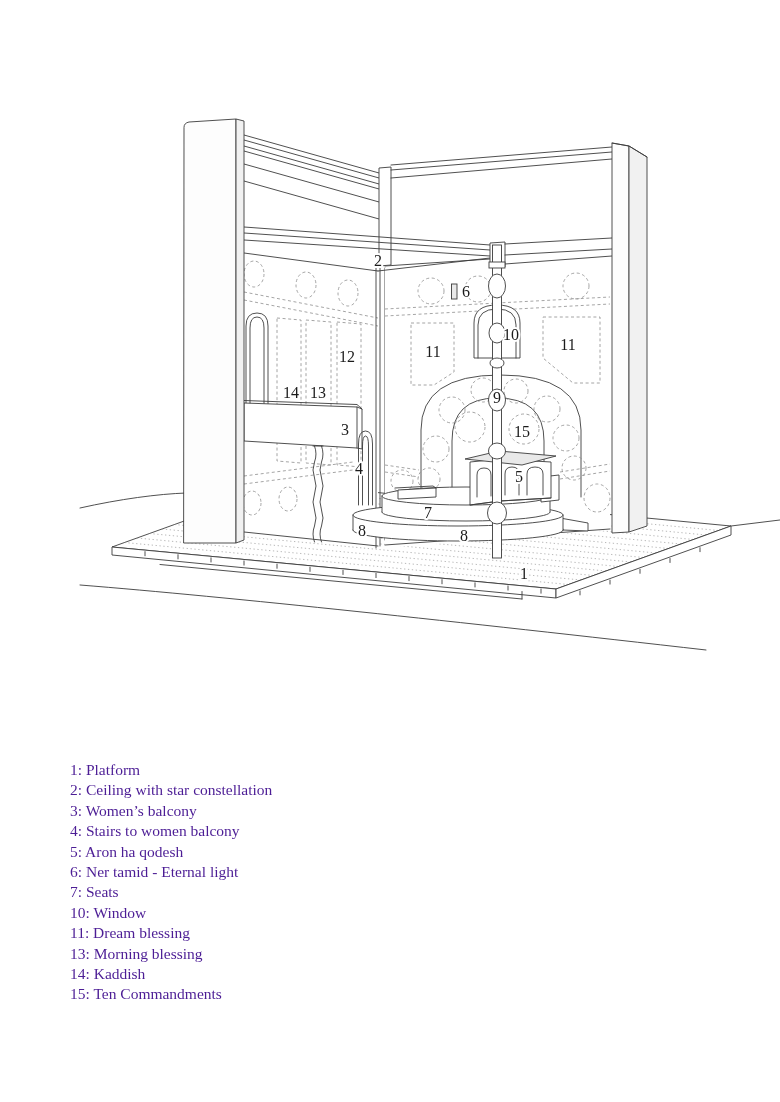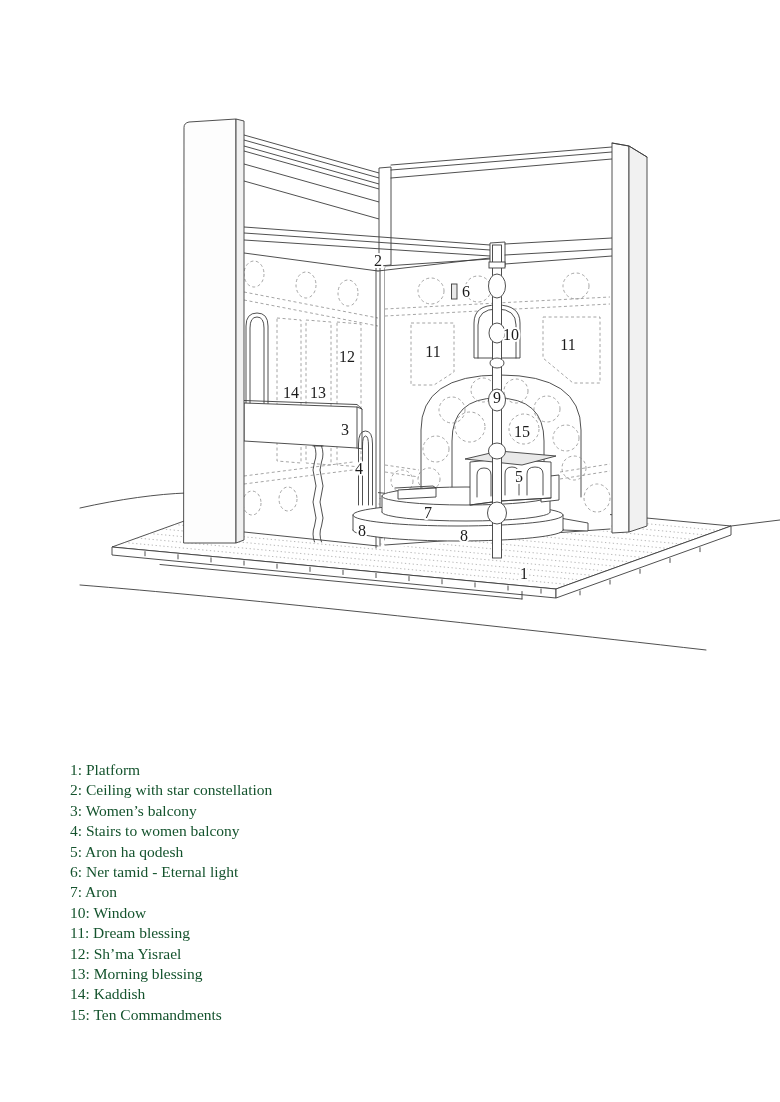--- a/index.html
+++ b/index.html
@@ -8,21 +8,21 @@
   .drawing{position:absolute;left:0;top:0;}
   
   .s  {stroke:#3c3c3c;stroke-width:.9;fill:none;stroke-linecap:round;}
   .sf {stroke:#3c3c3c;stroke-width:.9;fill:#ffffff;}
   .sg {stroke:#3c3c3c;stroke-width:.9;fill:#f1f1f1;}
   .sc {stroke:#3c3c3c;stroke-width:.9;fill:#e9e9e9;}
   .d  {stroke:#8e8e8e;stroke-width:.8;fill:none;stroke-dasharray:3,2.6;}
   .dot{stroke:#9a9a9a;stroke-width:.7;fill:none;stroke-dasharray:1.3,2.6;}
   .lbl{font-family:"Liberation Serif","DejaVu Serif",serif;font-size:16px;fill:#1b1b1b;
        text-anchor:middle;paint-order:stroke;stroke:#ffffff;stroke-width:4px;stroke-linejoin:round;}
-  .legend{position:absolute;left:70px;top:760px;font-size:15.5px;line-height:20.4px;color:#14532d;}
+  .legend{position:absolute;left:70px;top:760px;font-size:15.5px;line-height:20.4px;color:#4c1d95;}
   .legend div{white-space:nowrap;}
 </style>
 </head>
 <body>
 
 <div class="page">
 
   <svg class="drawing" width="780" height="680" viewBox="0 0 780 680">
 
     <g>
@@ -223,21 +223,20 @@
     </g>
   </svg>
 
   <div class="legend">
     <div>1: Platform</div>
     <div>2: Ceiling with star constellation</div>
     <div>3: Women’s balcony</div>
     <div>4: Stairs to women balcony</div>
     <div>5: Aron ha qodesh</div>
     <div>6: Ner tamid - Eternal light</div>
-    <div>7: Aron</div>
+    <div>7: Seats</div>
     <div>10: Window</div>
     <div>11: Dream blessing</div>
-    <div>12: Sh’ma Yisrael</div>
     <div>13: Morning blessing</div>
     <div>14: Kaddish</div>
     <div>15: Ten Commandments</div>
   </div>
 </div>
 
 </body></html>

